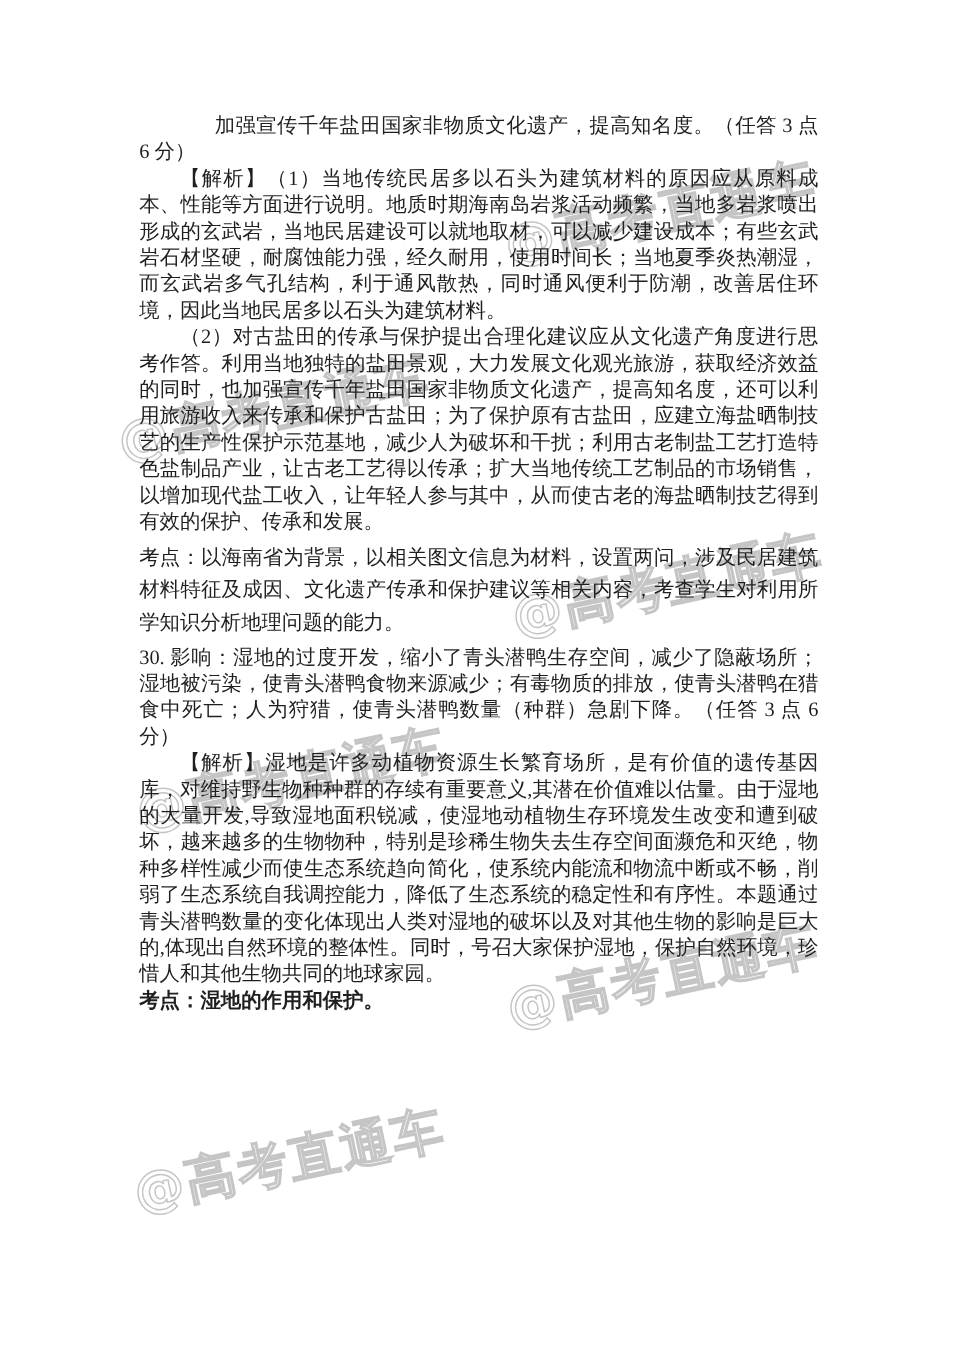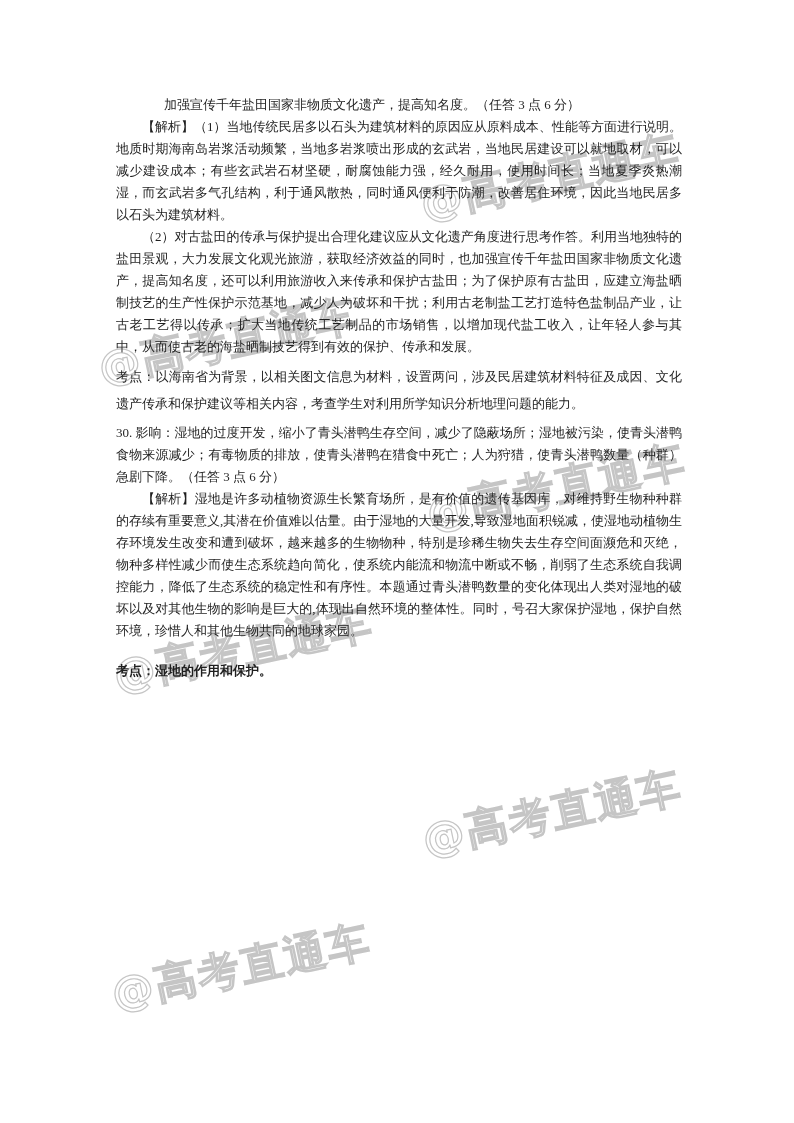--- a/index.html
+++ b/index.html
@@ -10,31 +10,31 @@
     background: #ffffff;
     overflow: hidden;
   }
   .content {
     position: absolute;
     left: 116px;
     top: 94px;
     width: 566px;
     z-index: 1;
     font-family: "Liberation Serif", "DejaVu Serif", serif;
-    font-size: 13px;
+    font-size: 17px;
     line-height: 22px;
     color: #1f1f1f;
     text-align: justify;
   }
   .para { margin: 0; }
   .indent { text-indent: 2em; }
   .opening { text-indent: 3.7em; }
   .kaodian { line-height: 27px; margin: 5px 0; }
   .kd-label { font-weight: normal; }
-  .bold { font-weight: bold; margin-top: 18px; }
+  .bold { font-weight: bold; }
   .watermark {
     position: absolute;
     z-index: 0;
     white-space: nowrap;
     font-family: "DejaVu Sans", "Liberation Sans", sans-serif;
     font-weight: bold;
     font-size: 42px;
     letter-spacing: 2px;
     line-height: 1;
     color: transparent;

